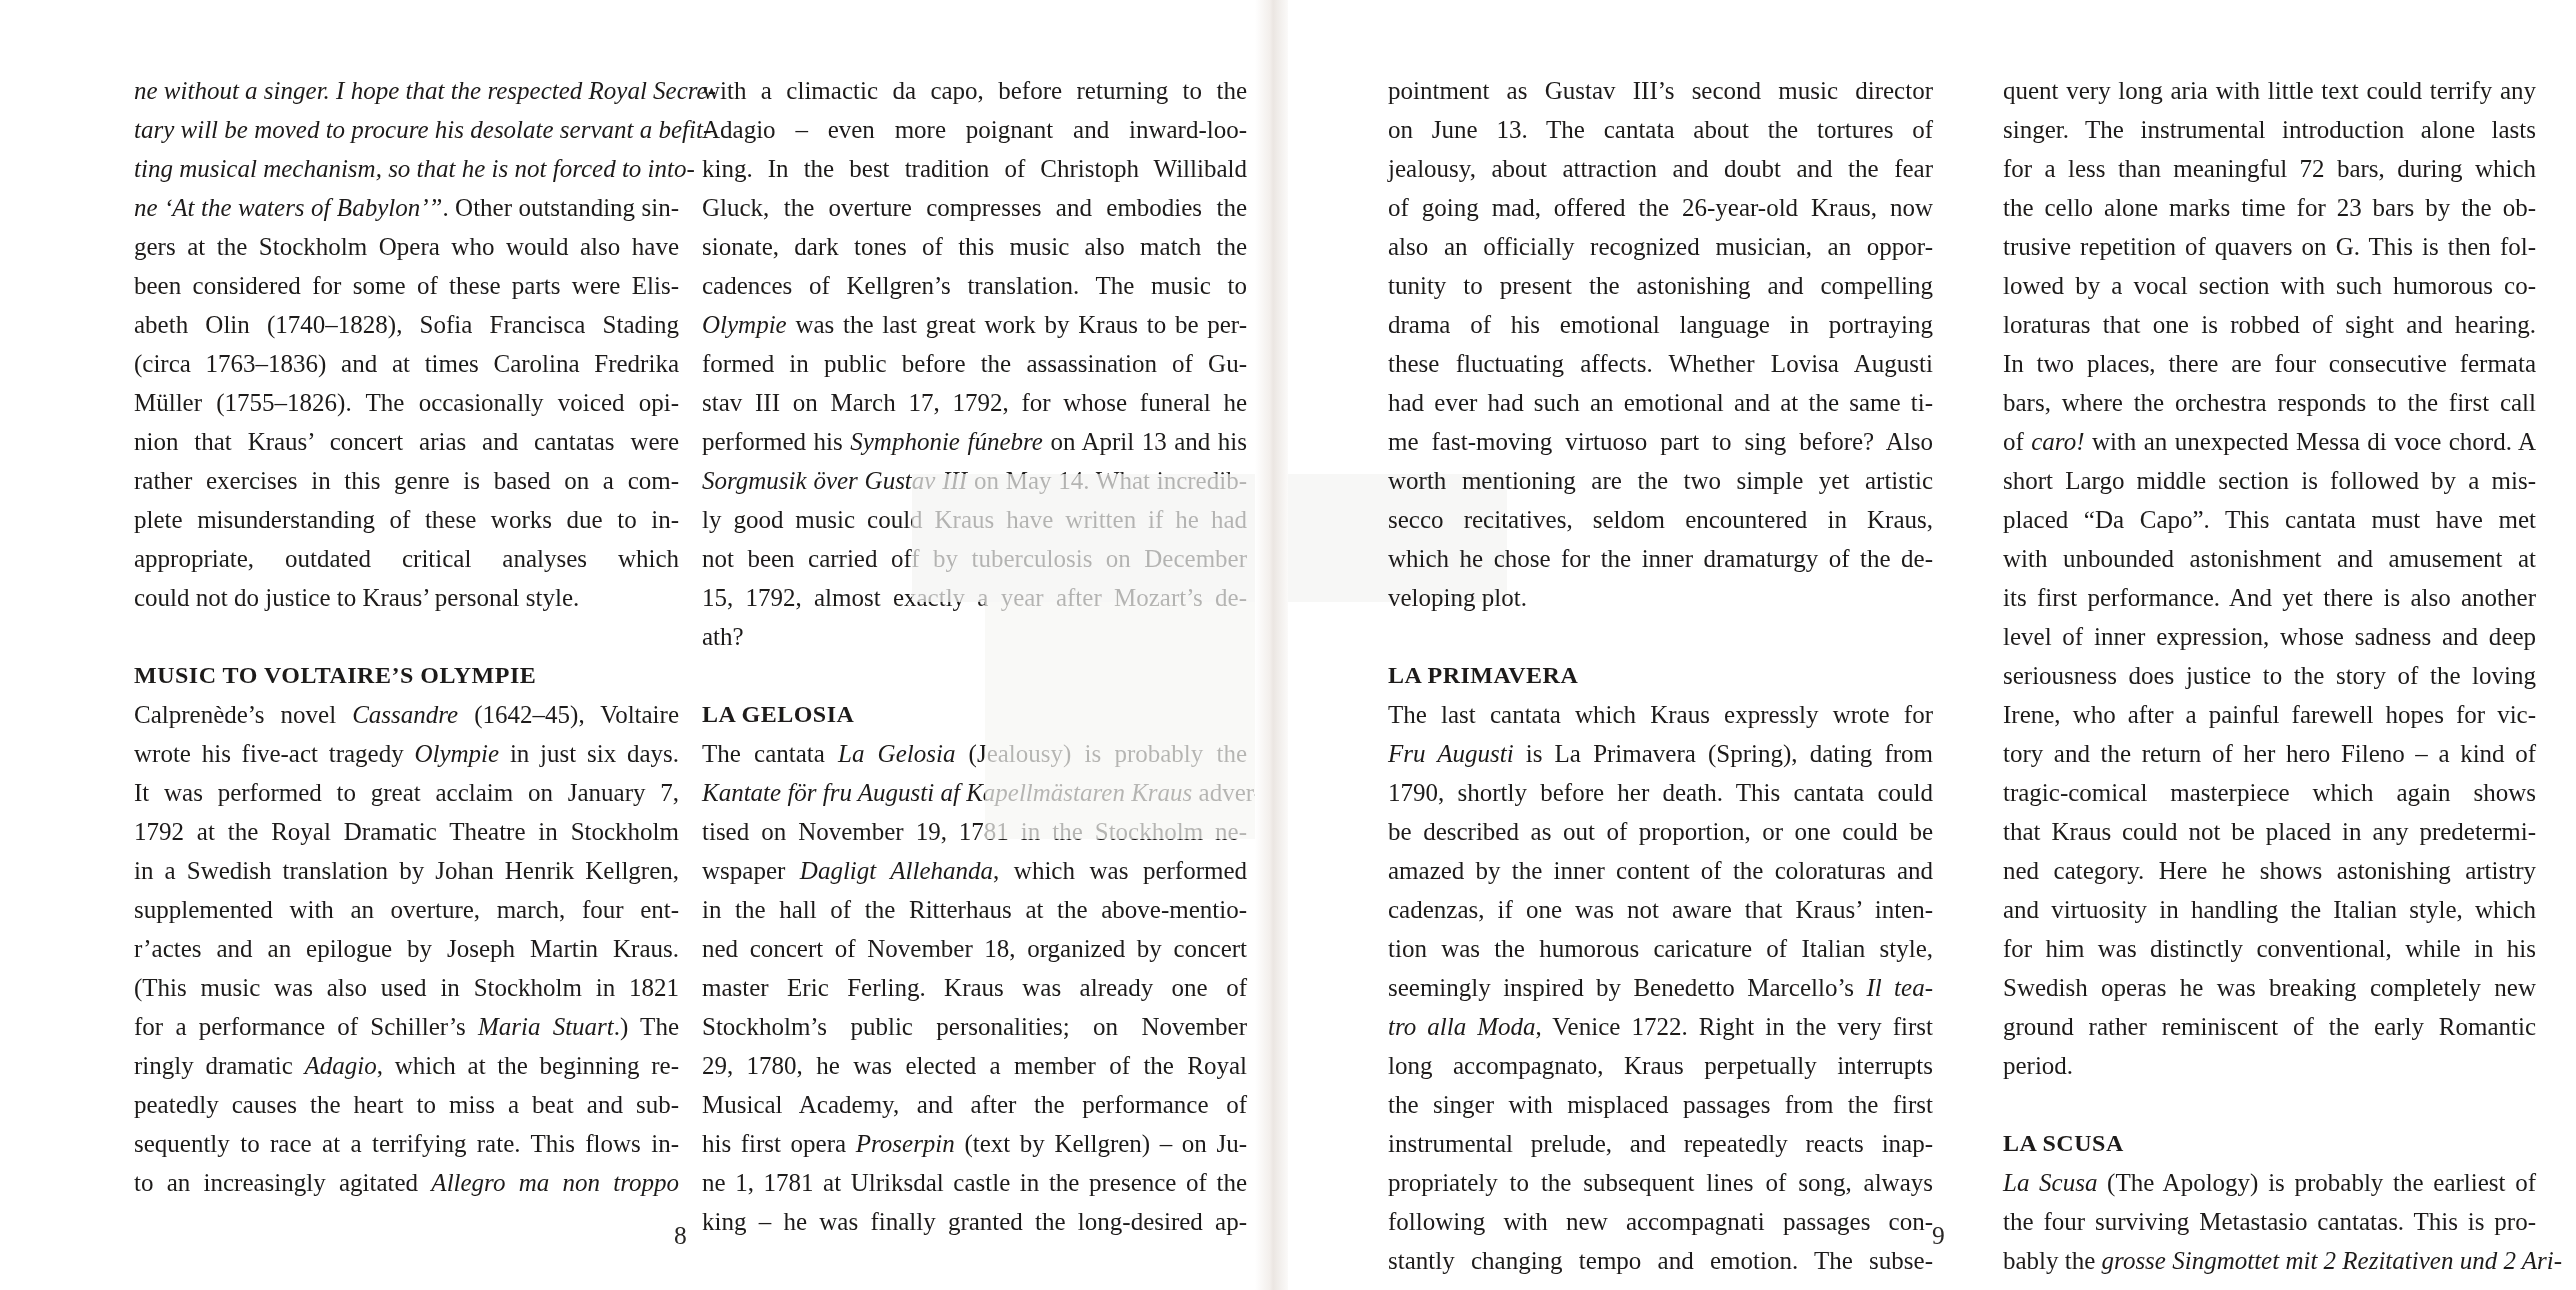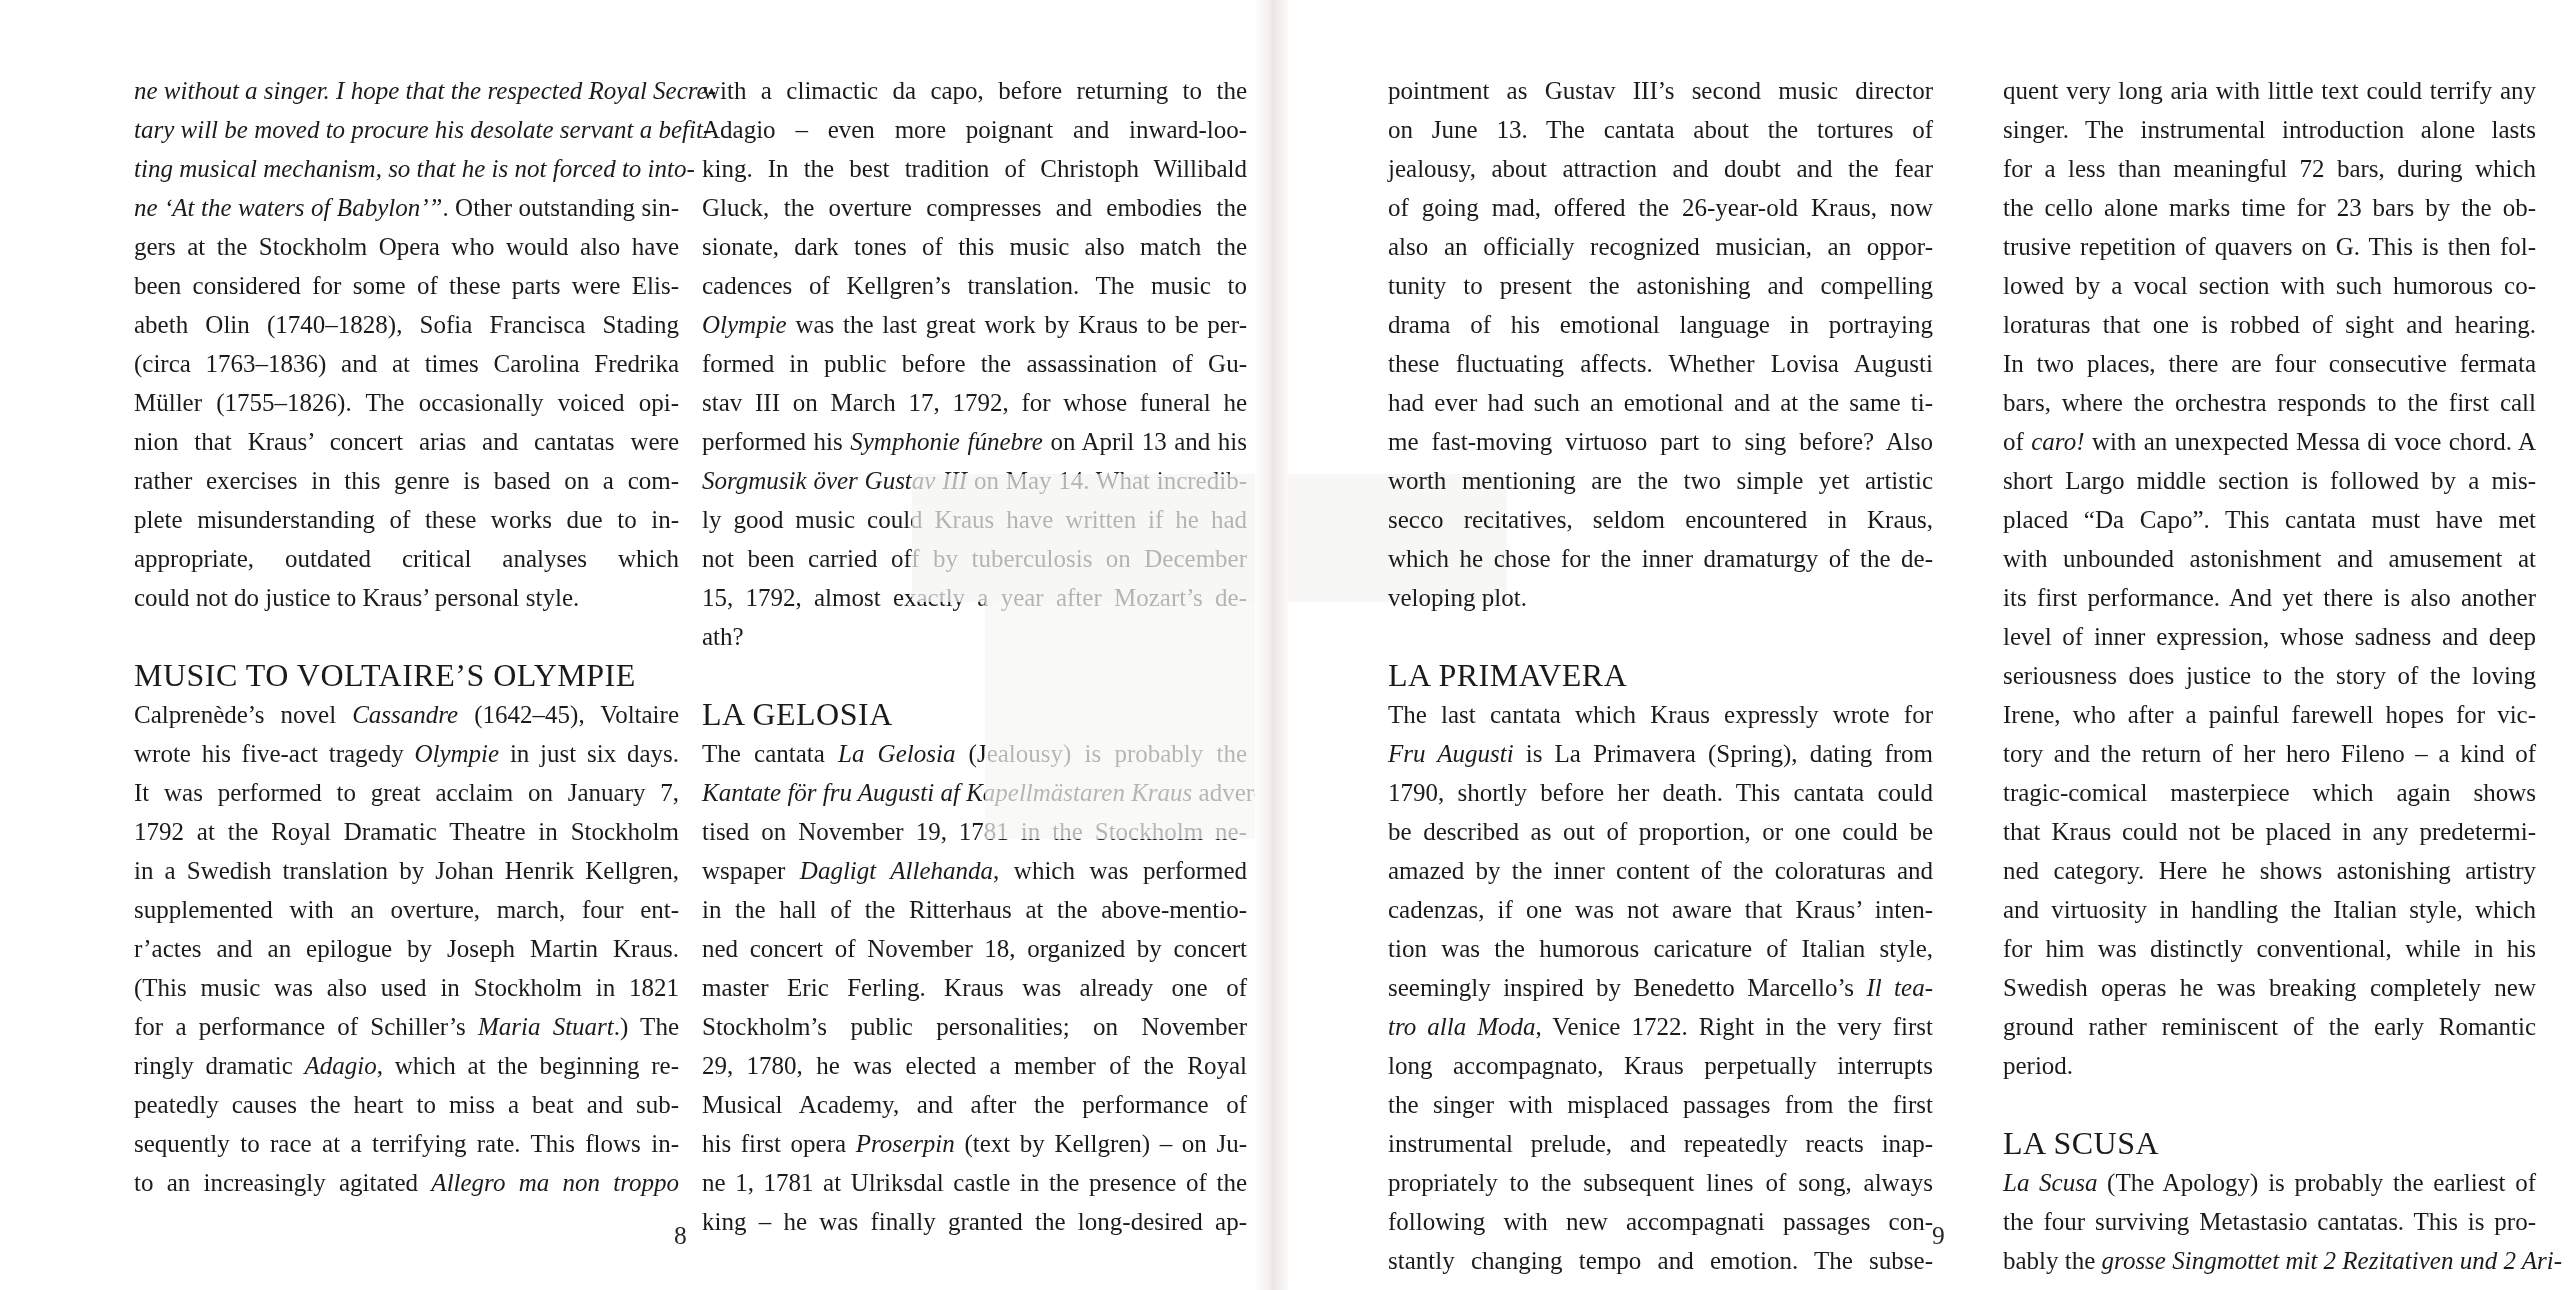--- a/index.html
+++ b/index.html
@@ -31,22 +31,22 @@
   }
   .col1 { left: 89px; }
   .col2 { left: 657px; }
   .col3 { left: 1388px; }
   .col4 { left: 1959px; width: 533px; margin-left: 44px; }
   .column em { font-style: italic; }
   .column .line { display: block; text-align: justify; text-align-last: justify; white-space: nowrap; }
   .column .line.last { text-align-last: left; }
   .heading {
     display: block; margin: 0;
-    font-weight: normal; letter-spacing: 0.5px;
-    font-size: 32px; line-height: 39px;
+    font-weight: bold; letter-spacing: 0.5px;
+    font-size: 24px; line-height: 39px;
   }
   .gap { display: block; height: 39px; }
   .folio {
     position: absolute; top: 1222px; font-size: 25.5px; line-height: 27px;
     color: #2a2826;
   }
   .folio-left { left: 629px; }
   .folio-right { left: 1932px; }
 </style>
 </head>

